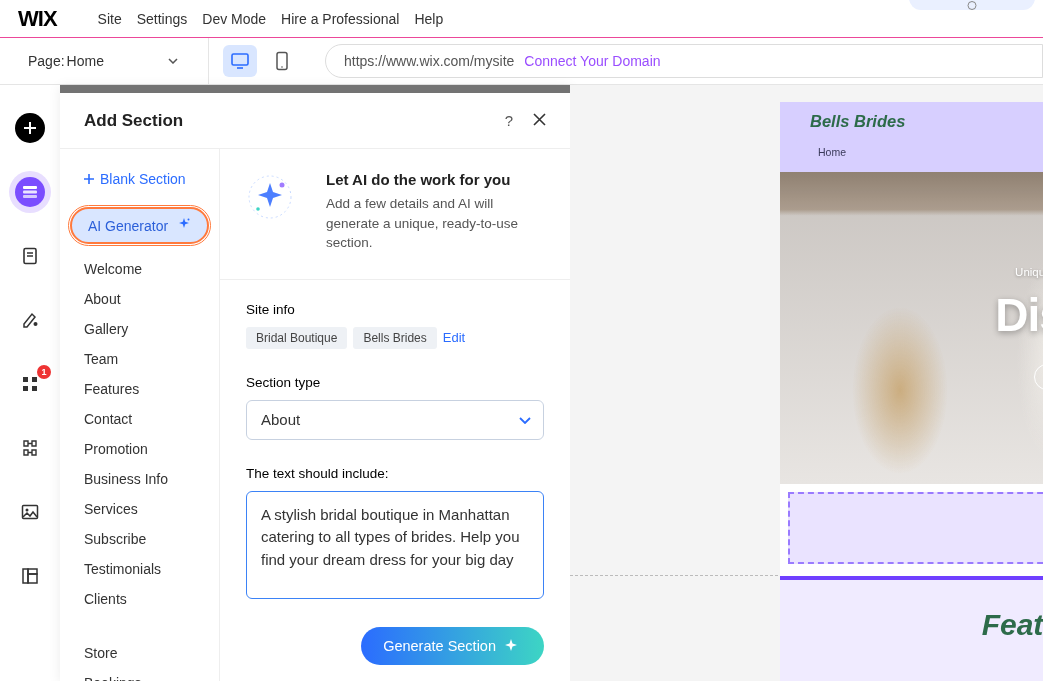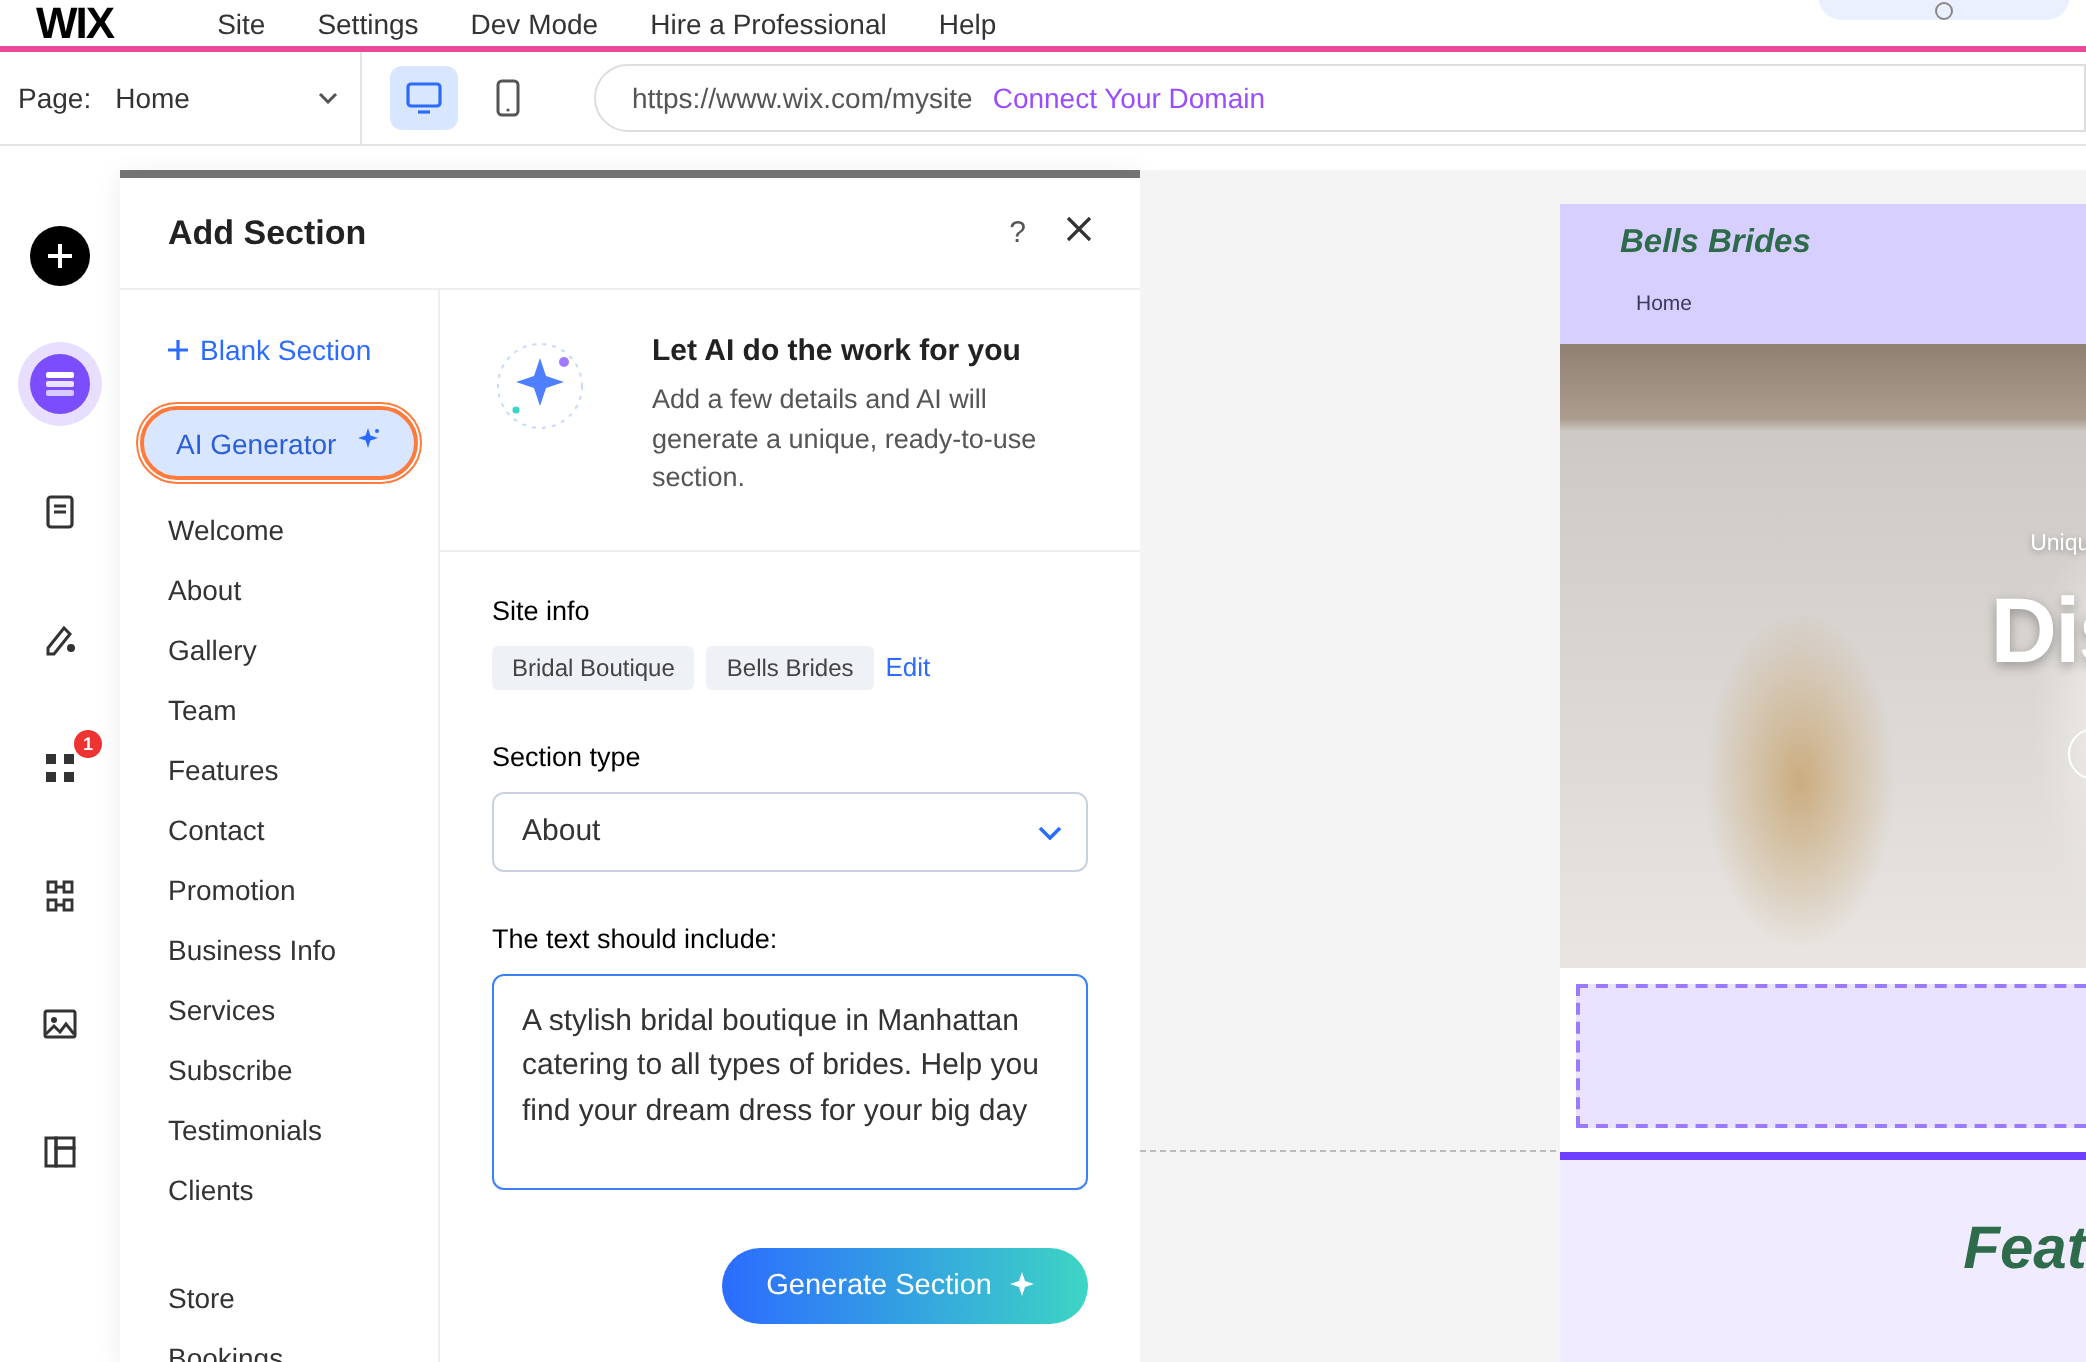--- a/index.html
+++ b/index.html
@@ -1,27 +1,27 @@
 <!DOCTYPE html>
 <html><head>
   <meta charset="utf-8">
   <style>
     * { margin: 0; padding: 0; box-sizing: border-box; font-family: -apple-system, BlinkMacSystemFont, 'Segoe UI', Helvetica, Arial, sans-serif; }
     body { width: 1043px; height: 681px; overflow: hidden; background: #fff; position: relative; }
     
     
-    .topbar { height: 26px; display: flex; align-items: center; border-bottom: 3px solid #ec4899; padding-left: 18px; gap: 26px; position: relative; }
+    .topbar { height: 38px; display: flex; align-items: center; border-bottom: 1px solid #ec4899; padding-left: 18px; gap: 15px; position: relative; }
     .logo { font-weight: 900; font-size: 22px; letter-spacing: -1px; color: #000; margin-right: 26px; }
     .topmenu-item { font-size: 14px; color: #333; cursor: pointer; }
     .topbar-right-pill { position: absolute; right: 8px; top: -2px; width: 126px; height: 12px; background: #eaf0ff; border-radius: 0 0 18px 18px; }
     .topbar-right-pill::after { content:''; position:absolute; left:50%; top:3px; width:7px; height:7px; border:1.5px solid #888; border-radius:50%; transform:translateX(-50%);}
 
     
     .secondbar { height: 47px; display:flex; align-items:center; border-bottom:1px solid #e5e5e5; }
-    .page-block { display:flex; align-items:center; padding:0 9px; gap:10px; height:100%; }
+    .page-block { display:flex; align-items:center; padding:0 28px; height:100%; }
     .page-label { font-size:14px; color:#333; }
     .page-select { display:flex; align-items:center; gap:64px; font-size:14px; color:#333; cursor:pointer; padding:4px 2px; }
     .chev { width:10px; height:6px; }
     .chev svg { display:block; }
     .device-block { display:flex; align-items:center; gap:8px; padding:0 14px; height:100%; border-left:1px solid #e5e5e5; }
     .device-btn { width:34px; height:32px; display:flex; align-items:center; justify-content:center; border-radius:6px; cursor:pointer; }
     .device-btn.active { background:#d9e6ff; }
     .urlbar { flex:1; margin-left:12px; height:34px; border:1px solid #ddd; border-radius:18px 0 0 18px; display:flex; align-items:center; padding:0 18px; gap:10px; font-size:14px; }
     .url-dark { color:#555; }
     .url-link { color:#9a4dff; cursor:pointer; }
@@ -30,21 +30,21 @@
     .main { position:absolute; top:85px; left:0; right:0; bottom:0; display:flex; }
     
     
     .rail { width:60px; background:#fff; display:flex; flex-direction:column; align-items:center; padding-top:28px; gap:34px; }
     .rail-item { width:30px; height:30px; display:flex; align-items:center; justify-content:center; cursor:pointer; position:relative; color:#333; }
     .rail-item.plus { background:#000; border-radius:50%; color:#fff; }
     .rail-item.sections { background:#7b4dff; border-radius:50%; color:#fff; box-shadow:0 0 0 6px #e8deff; }
     .badge-dot { position:absolute; top:-4px; right:-6px; width:14px; height:14px; background:#e33; border-radius:50%; color:#fff; font-size:9px; display:flex; align-items:center; justify-content:center; font-weight:600; }
 
     
-    .panel { width:510px; background:#fff; border-top:4px solid #737373; box-shadow:0 2px 12px rgba(0,0,0,0.08); display:flex; flex-direction:column; position:relative; }
+    .panel { width:510px; background:#fff; border-top:8px solid #737373; box-shadow:0 2px 12px rgba(0,0,0,0.08); display:flex; flex-direction:column; position:relative; }
     .panel-head { height:56px; display:flex; align-items:center; justify-content:space-between; padding:0 24px; border-bottom:1px solid #eee; }
     .panel-title { font-size:17px; font-weight:700; color:#222; }
     .panel-head-actions { display:flex; gap:20px; align-items:center; }
     .panel-body { flex:1; display:flex; overflow:hidden; }
     
     .cats { width:160px; border-right:1px solid #eee; padding:16px 0; overflow-y:auto; }
     .blank-section { color:#2b6cff; font-size:14px; padding:6px 24px 16px; cursor:pointer; display:flex; align-items:center; gap:6px; }
     .cat-item { padding:7px 24px; font-size:14px; color:#333; cursor:pointer; }
     .cat-item.highlighted { margin:4px 10px 10px 10px; padding:8px 16px; background:#d9e6ff; border-radius:20px; color:#2b5fd9; border:2px solid #ff7a3d; outline:1px solid #ff7a3d; outline-offset:1px; display:flex; align-items:center; justify-content:space-between; }
     .cat-spacer { height:24px; }

